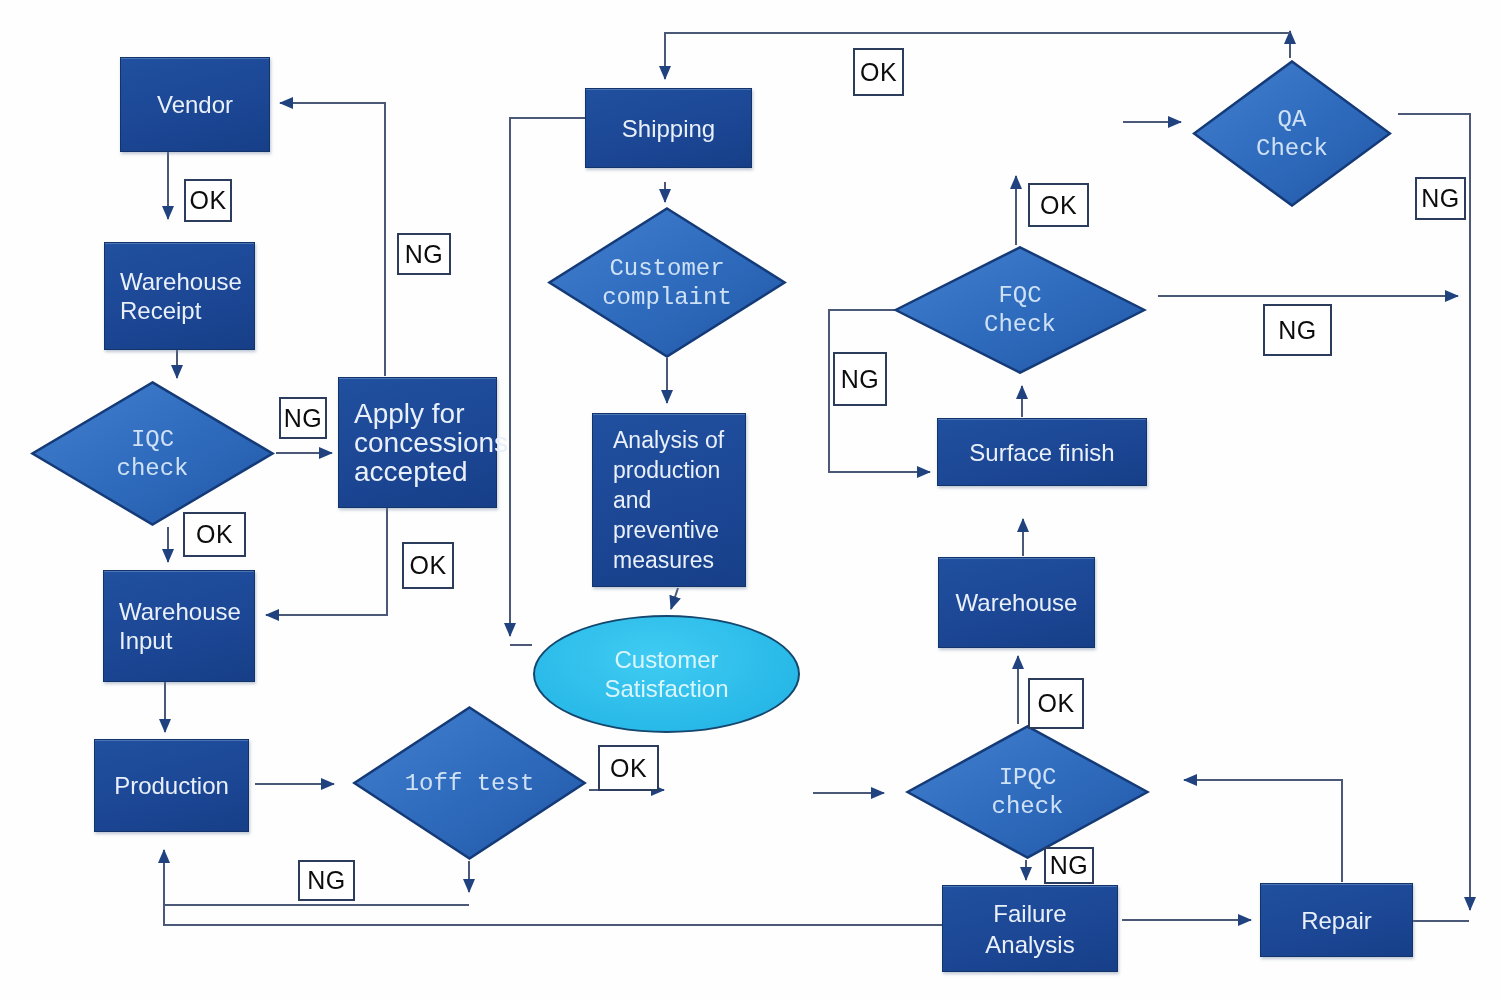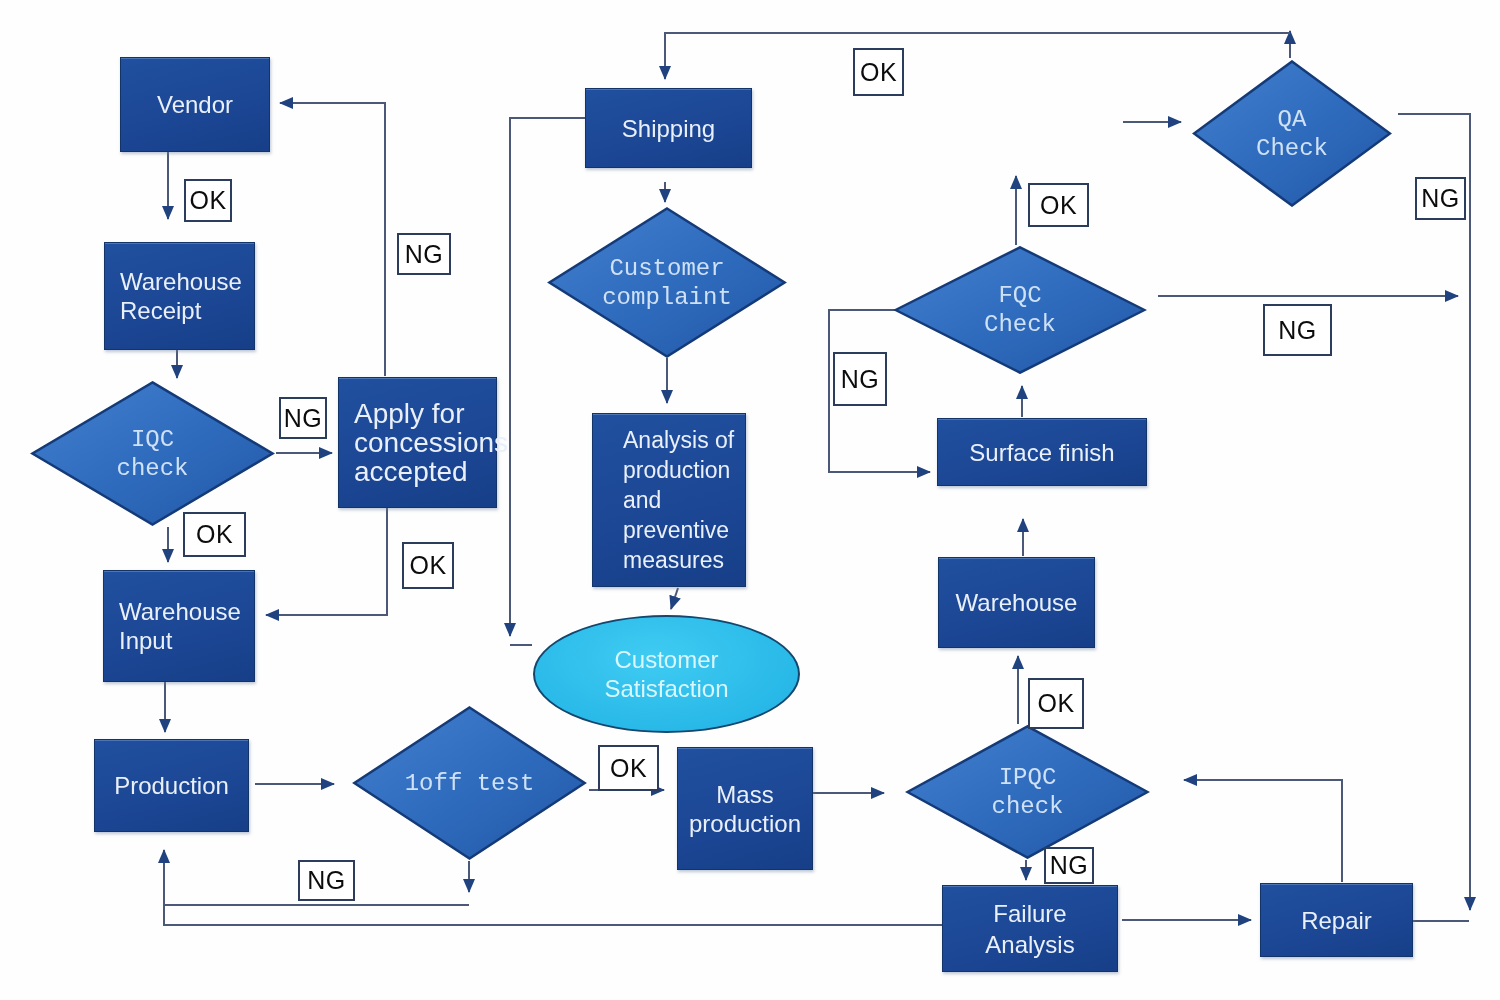--- a/index.html
+++ b/index.html
@@ -111,26 +111,20 @@
         <div>Input</div>
       </div>
   </div>
 
   <div class="node rect" style="left:94px;top:739px;width:155px;height:93px">
     <div class="txt center">
         <div>Production</div>
       </div>
   </div>
 
-  <div class="node rect" style="left:677px;top:747px;width:136px;height:123px">
-    <div class="txt center">
-        <div>Mass</div>
-        <div>production</div>
-      </div>
-  </div>
 
   <div class="node rect" style="left:938px;top:557px;width:157px;height:91px">
     <div class="txt center">
         <div>Warehouse</div>
       </div>
   </div>
 
   <div class="node rect" style="left:937px;top:418px;width:210px;height:68px">
     <div class="txt center">
         <div>Surface finish</div>
@@ -138,21 +132,21 @@
   </div>
 
 
   <div class="node rect" style="left:585px;top:88px;width:167px;height:80px">
     <div class="txt center">
         <div>Shipping</div>
       </div>
   </div>
 
   <div class="node rect" style="left:592px;top:413px;width:154px;height:174px">
-    <div class="txt left" style="font-size:23px;line-height:30px;padding-left:30px">
+    <div class="txt left" style="font-size:23px;line-height:30px;padding-left:20px">
       <div>Analysis of</div>
       <div>production</div>
       <div>and</div>
       <div>preventive</div>
       <div>measures</div>
     </div>
   </div>
 
   <div class="node rect" style="left:1260px;top:883px;width:153px;height:74px">
     <div class="txt center">

